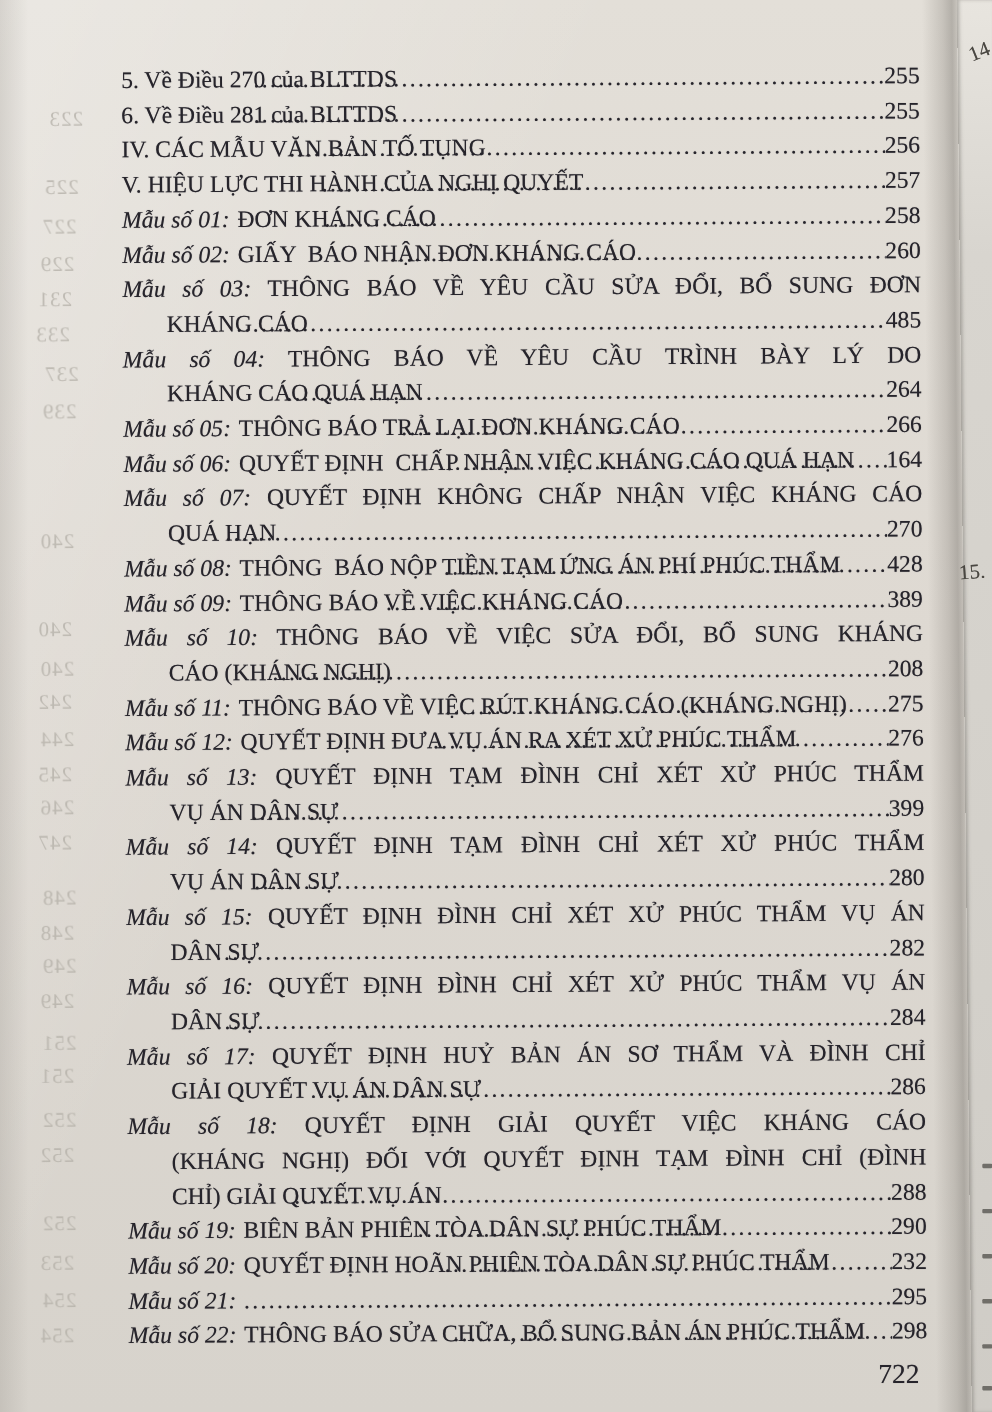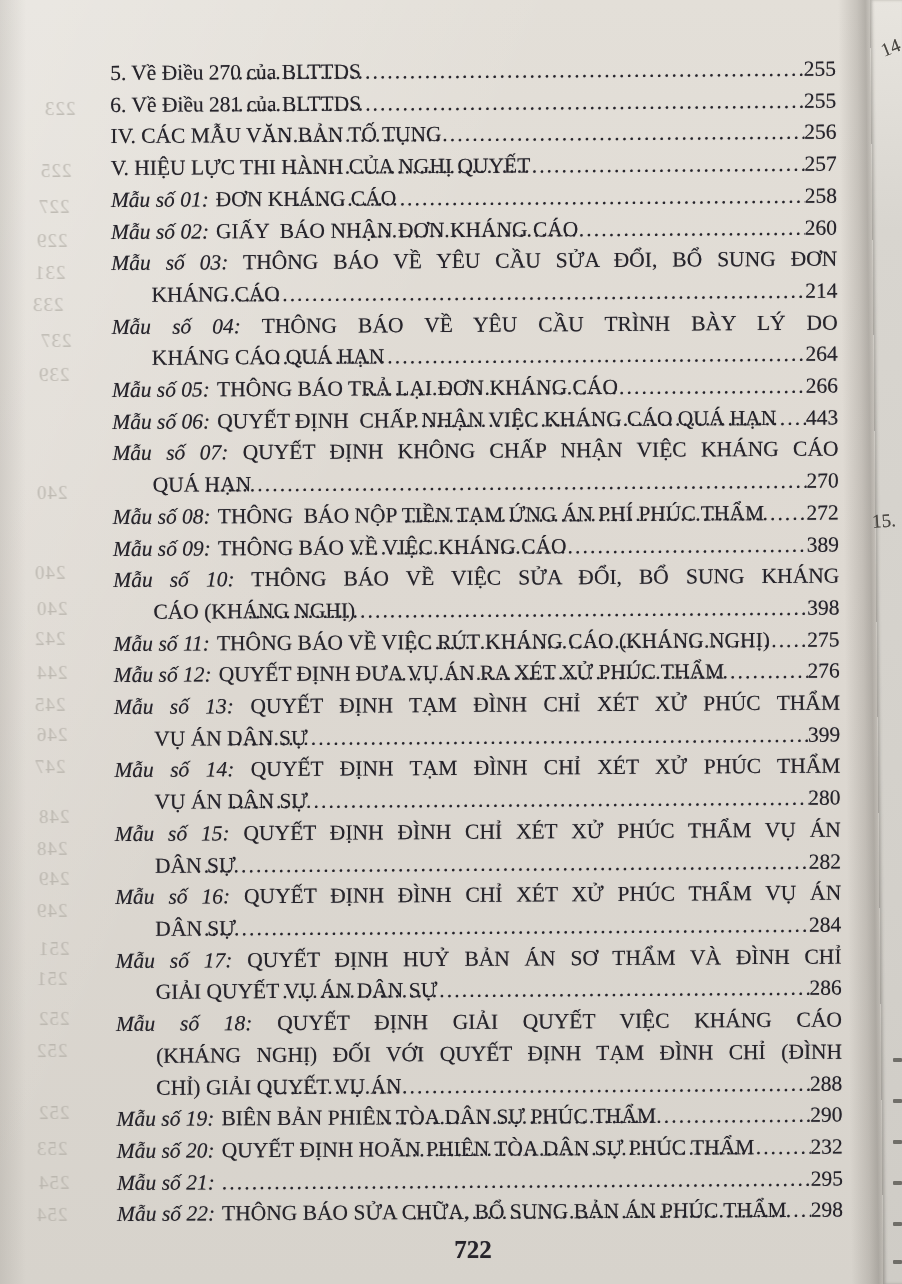--- a/index.html
+++ b/index.html
@@ -31,23 +31,23 @@
   .cont{padding-left:40px;}
   .fline{display:flex;align-items:baseline;}
   .t{white-space:pre;min-width:0;}
   .lbl{font-style:italic;}
   .fline .lbl{padding-right:7px;white-space:pre;}
   .leader{flex:1 1 auto;overflow:hidden;white-space:nowrap;min-width:8px;}
   .leader::after{content:"................................................................................................................................................................";
     letter-spacing:2.1px;}
   .pg{white-space:nowrap;}
 
-  .footer{position:absolute;left:110px;right:66px;top:1236px;text-align:center;
+  .footer{position:absolute;left:110px;right:66px;top:1236px;text-align:right;
     color:#26242b;font-size:25px;z-index:2;
-    text-shadow:0 0 .7px rgba(38,36,43,.5);font-weight:bold;}
+    text-shadow:0 0 .7px rgba(38,36,43,.5);}
 
   
   .edge-wrap{position:absolute;top:0;right:0;width:64px;height:1284px;z-index:5;
     transform:skewX(.6deg);transform-origin:top right;}
   .crease{position:absolute;left:0;top:0;width:34px;height:100%;
     background:linear-gradient(to right, rgba(100,95,88,0) 0%, rgba(100,95,88,.22) 55%,
                rgba(70,66,60,.30) 80%, rgba(70,66,60,.12) 100%);}
   .next-page{position:absolute;left:32px;top:0;width:32px;height:100%;
     background:linear-gradient(180deg,#e8e5df 0%, #d8d5cf 18%, #d3d0ca 70%, #cfccc6 100%);
     box-shadow:inset 2px 0 3px rgba(90,85,80,.35);}
@@ -137,21 +137,21 @@
           <span class="t">GIẤY  BÁO NHẬN ĐƠN KHÁNG CÁO </span>
           <span class="leader"></span>
           <span class="pg">260</span>
         </div>
       </div>
       <div class="entry">
         <div class="jline"><em class="lbl">Mẫu số 03:</em> <span>THÔNG BÁO VỀ YÊU CẦU SỬA ĐỔI, BỔ SUNG ĐƠN</span></div>
         <div class="fline cont">
           <span class="t">KHÁNG CÁO</span>
           <span class="leader"></span>
-          <span class="pg">214</span>
+          <span class="pg">485</span>
         </div>
       </div>
       <div class="entry">
         <div class="jline"><em class="lbl">Mẫu số 04:</em> <span>THÔNG BÁO  VỀ YÊU CẦU TRÌNH BÀY LÝ DO</span></div>
         <div class="fline cont">
           <span class="t">KHÁNG CÁO QUÁ HẠN </span>
           <span class="leader"></span>
           <span class="pg">264</span>
         </div>
       </div>
@@ -161,53 +161,53 @@
           <span class="t">THÔNG BÁO TRẢ LẠI ĐƠN KHÁNG CÁO</span>
           <span class="leader"></span>
           <span class="pg">266</span>
         </div>
       </div>
       <div class="entry">
         <div class="fline">
           <em class="lbl">Mẫu số 06:</em>
           <span class="t">QUYẾT ĐỊNH  CHẤP NHẬN VIỆC KHÁNG CÁO QUÁ HẠN </span>
           <span class="leader"></span>
-          <span class="pg">443</span>
+          <span class="pg">164</span>
         </div>
       </div>
       <div class="entry">
         <div class="jline"><em class="lbl">Mẫu số 07:</em> <span>QUYẾT ĐỊNH KHÔNG CHẤP NHẬN VIỆC KHÁNG CÁO</span></div>
         <div class="fline cont">
           <span class="t">QUÁ HẠN </span>
           <span class="leader"></span>
           <span class="pg">270</span>
         </div>
       </div>
       <div class="entry">
         <div class="fline">
           <em class="lbl">Mẫu số 08:</em>
           <span class="t">THÔNG  BÁO NỘP TIỀN TẠM ỨNG ÁN PHÍ PHÚC THẨM </span>
           <span class="leader"></span>
-          <span class="pg">272</span>
+          <span class="pg">428</span>
         </div>
       </div>
       <div class="entry">
         <div class="fline">
           <em class="lbl">Mẫu số 09:</em>
           <span class="t">THÔNG BÁO VỀ VIỆC KHÁNG CÁO</span>
           <span class="leader"></span>
           <span class="pg">389</span>
         </div>
       </div>
       <div class="entry">
         <div class="jline"><em class="lbl">Mẫu số 10:</em> <span>THÔNG BÁO  VỀ VIỆC SỬA ĐỔI, BỔ SUNG KHÁNG</span></div>
         <div class="fline cont">
           <span class="t">CÁO (KHÁNG NGHỊ)</span>
           <span class="leader"></span>
-          <span class="pg">398</span>
+          <span class="pg">208</span>
         </div>
       </div>
       <div class="entry">
         <div class="fline">
           <em class="lbl">Mẫu số 11:</em>
           <span class="t">THÔNG BÁO VỀ VIỆC RÚT KHÁNG CÁO (KHÁNG NGHỊ) </span>
           <span class="leader"></span>
           <span class="pg">275</span>
         </div>
       </div>

